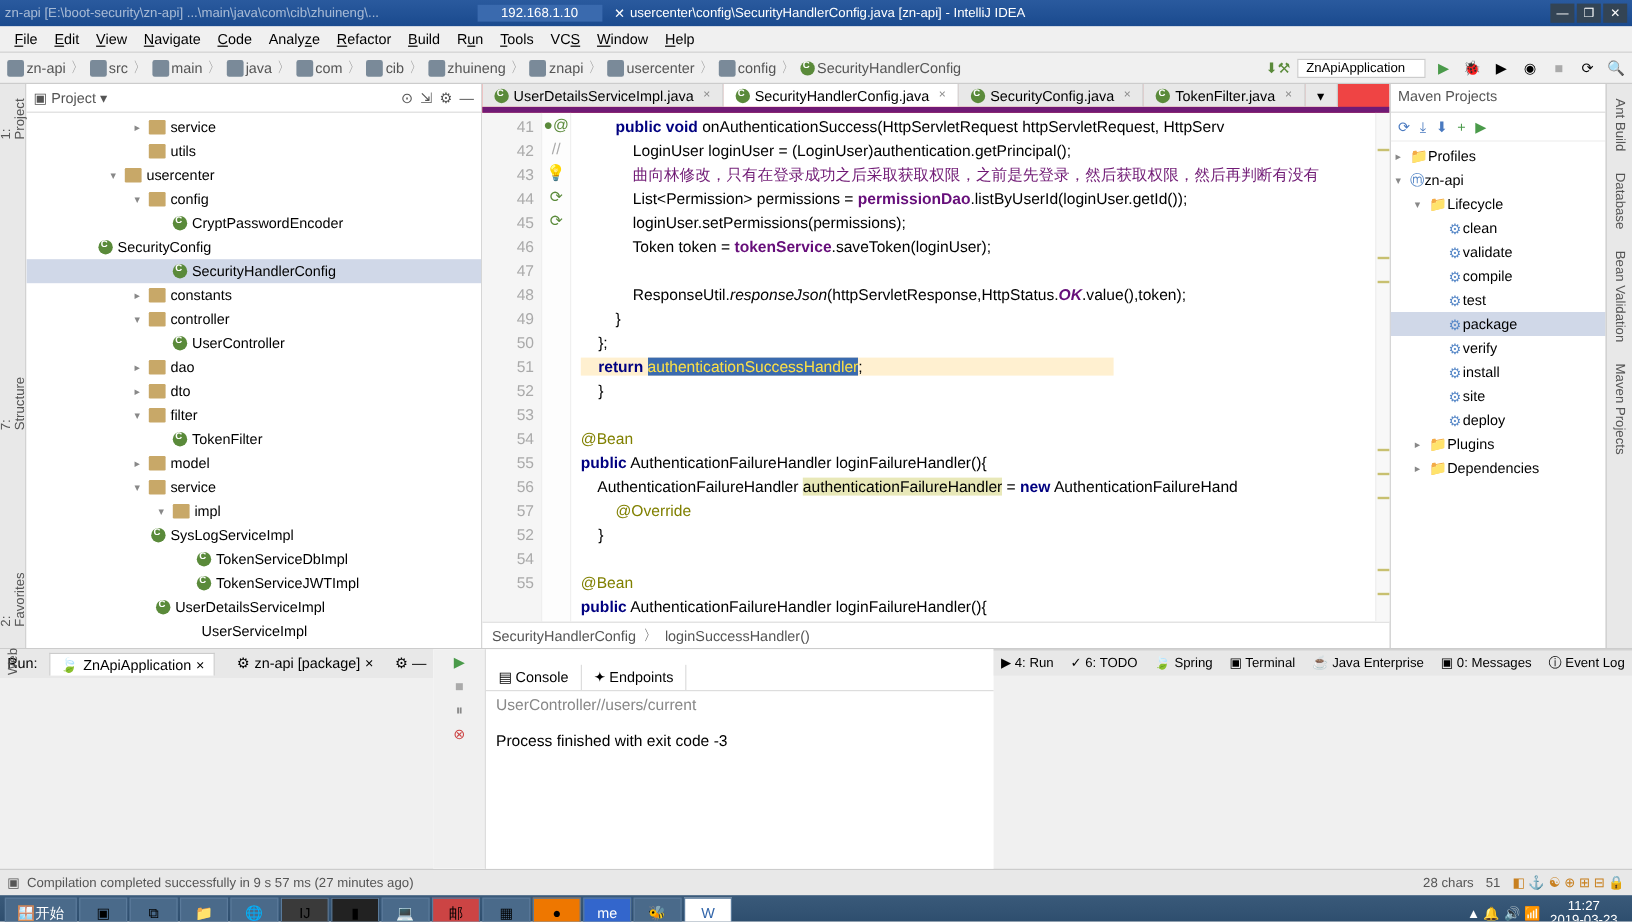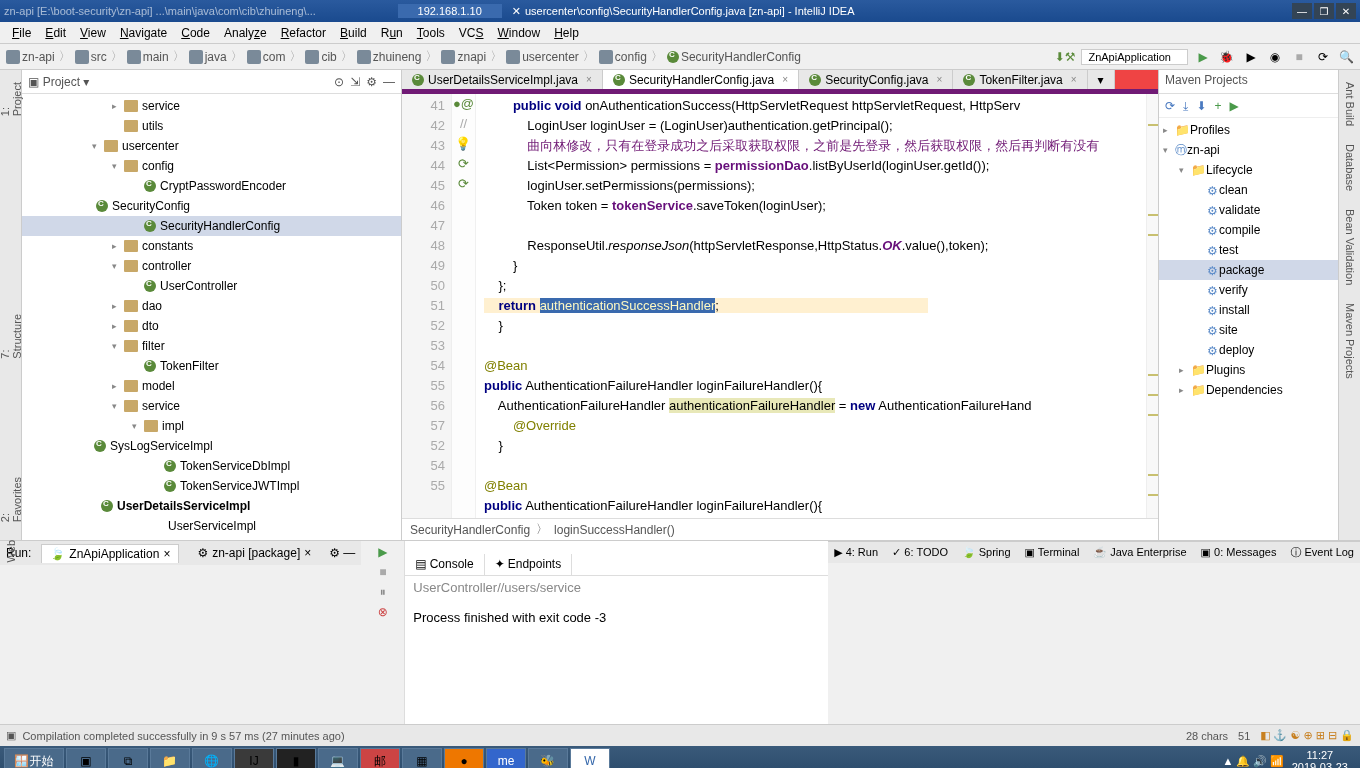--- a/index.html
+++ b/index.html
@@ -42,21 +42,21 @@
 .tab .x { color:#888; font-size:10px; margin-left:4px; }
 .code-area { flex:1; display:flex; font-family:"Consolas","Courier New",monospace; font-size:13px; overflow:hidden; }
 .gutter { width:50px; background:#f5f5f5; border-right:1px solid #eee; text-align:right; color:#aaa; padding:2px 6px 0 0; line-height:20px; }
 .gutter-icons { width:24px; background:#fdfdfd; border-right:1px solid #f0f0f0; line-height:20px; text-align:center; }
 .code { flex:1; padding:2px 0 0 8px; line-height:20px; white-space:pre; overflow:hidden; position:relative; }
 .code .kw { color:#000080; font-weight:bold; }
 .code .ann { color:#808000; }
 .code .cmt { color:#701a75; }
 .code .fld { color:#660e7a; font-weight:bold; }
 .code .stat { font-style:italic; }
-.code .hl { background:#3a6aae; color:#fef9c3; }
+.code .hl { background:#3a6aae; color:#fde047; }
 .code .warn { background:#fff0d0; }
 .code .ylw { background:#e8e8b8; }
 .error-stripe { width:12px; background:#f8f8f8; border-left:1px solid #eee; position:relative; }
 .error-stripe .mk { position:absolute; left:1px; width:10px; height:2px; background:#c8c070; }
 .breadcrumb-code { height:22px; border-top:1px solid #ddd; padding:2px 8px; font-size:12px; color:#555; display:flex; align-items:center; gap:6px; }
 .right-panel { width:180px; background:#fff; border-left:1px solid #ccc; display:flex; flex-direction:column; }
 .right-panel .hdr { height:24px; border-bottom:1px solid #ddd; padding:3px 6px; font-size:12px; color:#555; }
 .right-panel .tbar { height:24px; border-bottom:1px solid #eee; display:flex; align-items:center; gap:8px; padding:0 6px; }
 .maven-tree { flex:1; font-size:12px; padding:2px 0; }
 .mv-row { display:flex; align-items:center; height:20px; padding-left:4px; cursor:pointer; }
@@ -192,21 +192,21 @@
         <div class="tree-row" style="padding-left: 90px;">
           <span class="arr">▾</span>
           <span class="dir-ico"></span>
           <span class="lbl">config</span>
         </div>
         <div class="tree-row" style="padding-left: 110px;">
           <span class="arr"></span>
           <span class="ico-c"></span>
           <span class="lbl">CryptPasswordEncoder</span>
         </div>
-        <div class="tree-row" style="padding-left: 62px;">
+        <div class="tree-row" style="padding-left: 48px;">
           <span class="arr"></span>
           <span class="ico-c"></span>
           <span class="lbl">SecurityConfig</span>
         </div>
         <div class="tree-row sel" style="padding-left: 110px;">
           <span class="arr"></span>
           <span class="ico-c"></span>
           <span class="lbl">SecurityHandlerConfig</span>
         </div>
         <div class="tree-row" style="padding-left: 90px;">
@@ -252,36 +252,36 @@
         <div class="tree-row" style="padding-left: 90px;">
           <span class="arr">▾</span>
           <span class="dir-ico"></span>
           <span class="lbl">service</span>
         </div>
         <div class="tree-row" style="padding-left: 110px;">
           <span class="arr">▾</span>
           <span class="dir-ico"></span>
           <span class="lbl">impl</span>
         </div>
-        <div class="tree-row" style="padding-left: 60px;">
+        <div class="tree-row" style="padding-left: 92px;">
           <span class="arr"></span>
           <span class="ico-c"></span>
           <span class="lbl">SysLogServiceImpl</span>
         </div>
         <div class="tree-row" style="padding-left: 130px;">
           <span class="arr"></span>
           <span class="ico-c"></span>
           <span class="lbl">TokenServiceDbImpl</span>
         </div>
         <div class="tree-row" style="padding-left: 130px;">
           <span class="arr"></span>
           <span class="ico-c"></span>
           <span class="lbl">TokenServiceJWTImpl</span>
         </div>
-        <div class="tree-row" style="padding-left: 67px; font-weight: bold;">
+        <div class="tree-row" style="padding-left: 96px;">
           <span class="arr"></span>
           <span class="ico-c"></span>
           <span class="lbl">UserDetailsServiceImpl</span>
         </div>
         <div class="tree-row" style="padding-left: 130px;">
           <span class="arr"></span>
           <span class="lbl">UserServiceImpl</span>
         </div>
       </div>
   </div>
@@ -448,21 +448,21 @@
       <span style="color:#aaa">■</span>
       <span style="color:#888">⏸</span>
       <span style="color:#c44">⊗</span>
     </div>
     <div class="run-content">
       <div class="sub">
         <span class="subtab a">▤ <span>Console</span></span>
         <span class="subtab">✦ <span>Endpoints</span></span>
       </div>
       <div>
-        <div style="color:#888">UserController//users/service</div>
+        <div style="color:#888">UserController//users/current</div>
         <br>
         <div>Process finished with exit code -3</div>
       </div>
     </div>
   </div>
   <div class="status-tools">
     <span>▶ <span>4: Run</span></span>
     <span>✓ <span>6: TODO</span></span>
     <span>🍃 <span>Spring</span></span>
     <span>▣ <span>Terminal</span></span>

